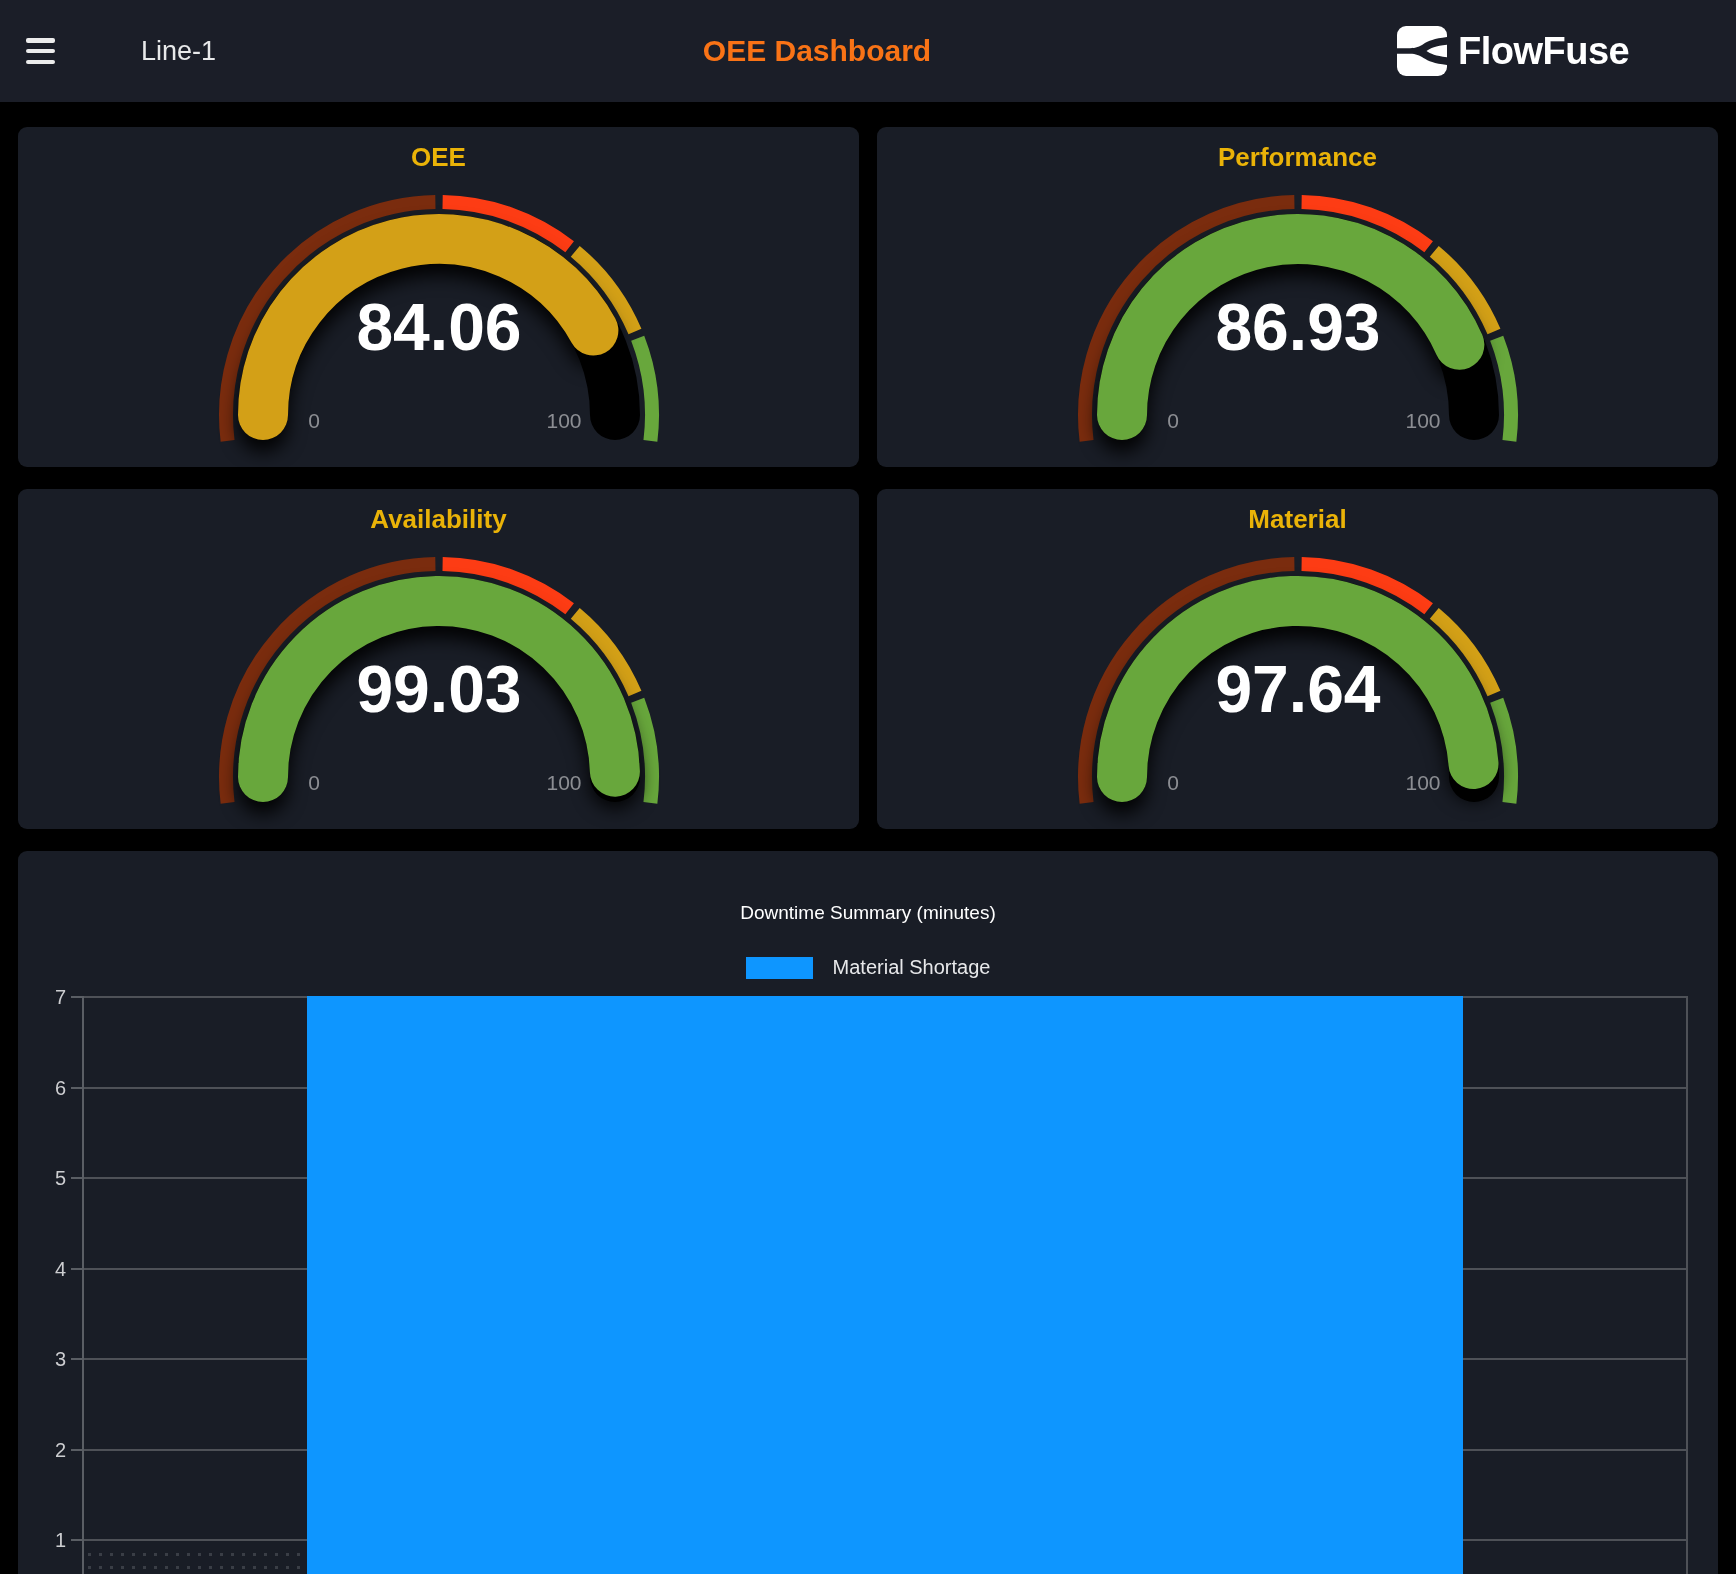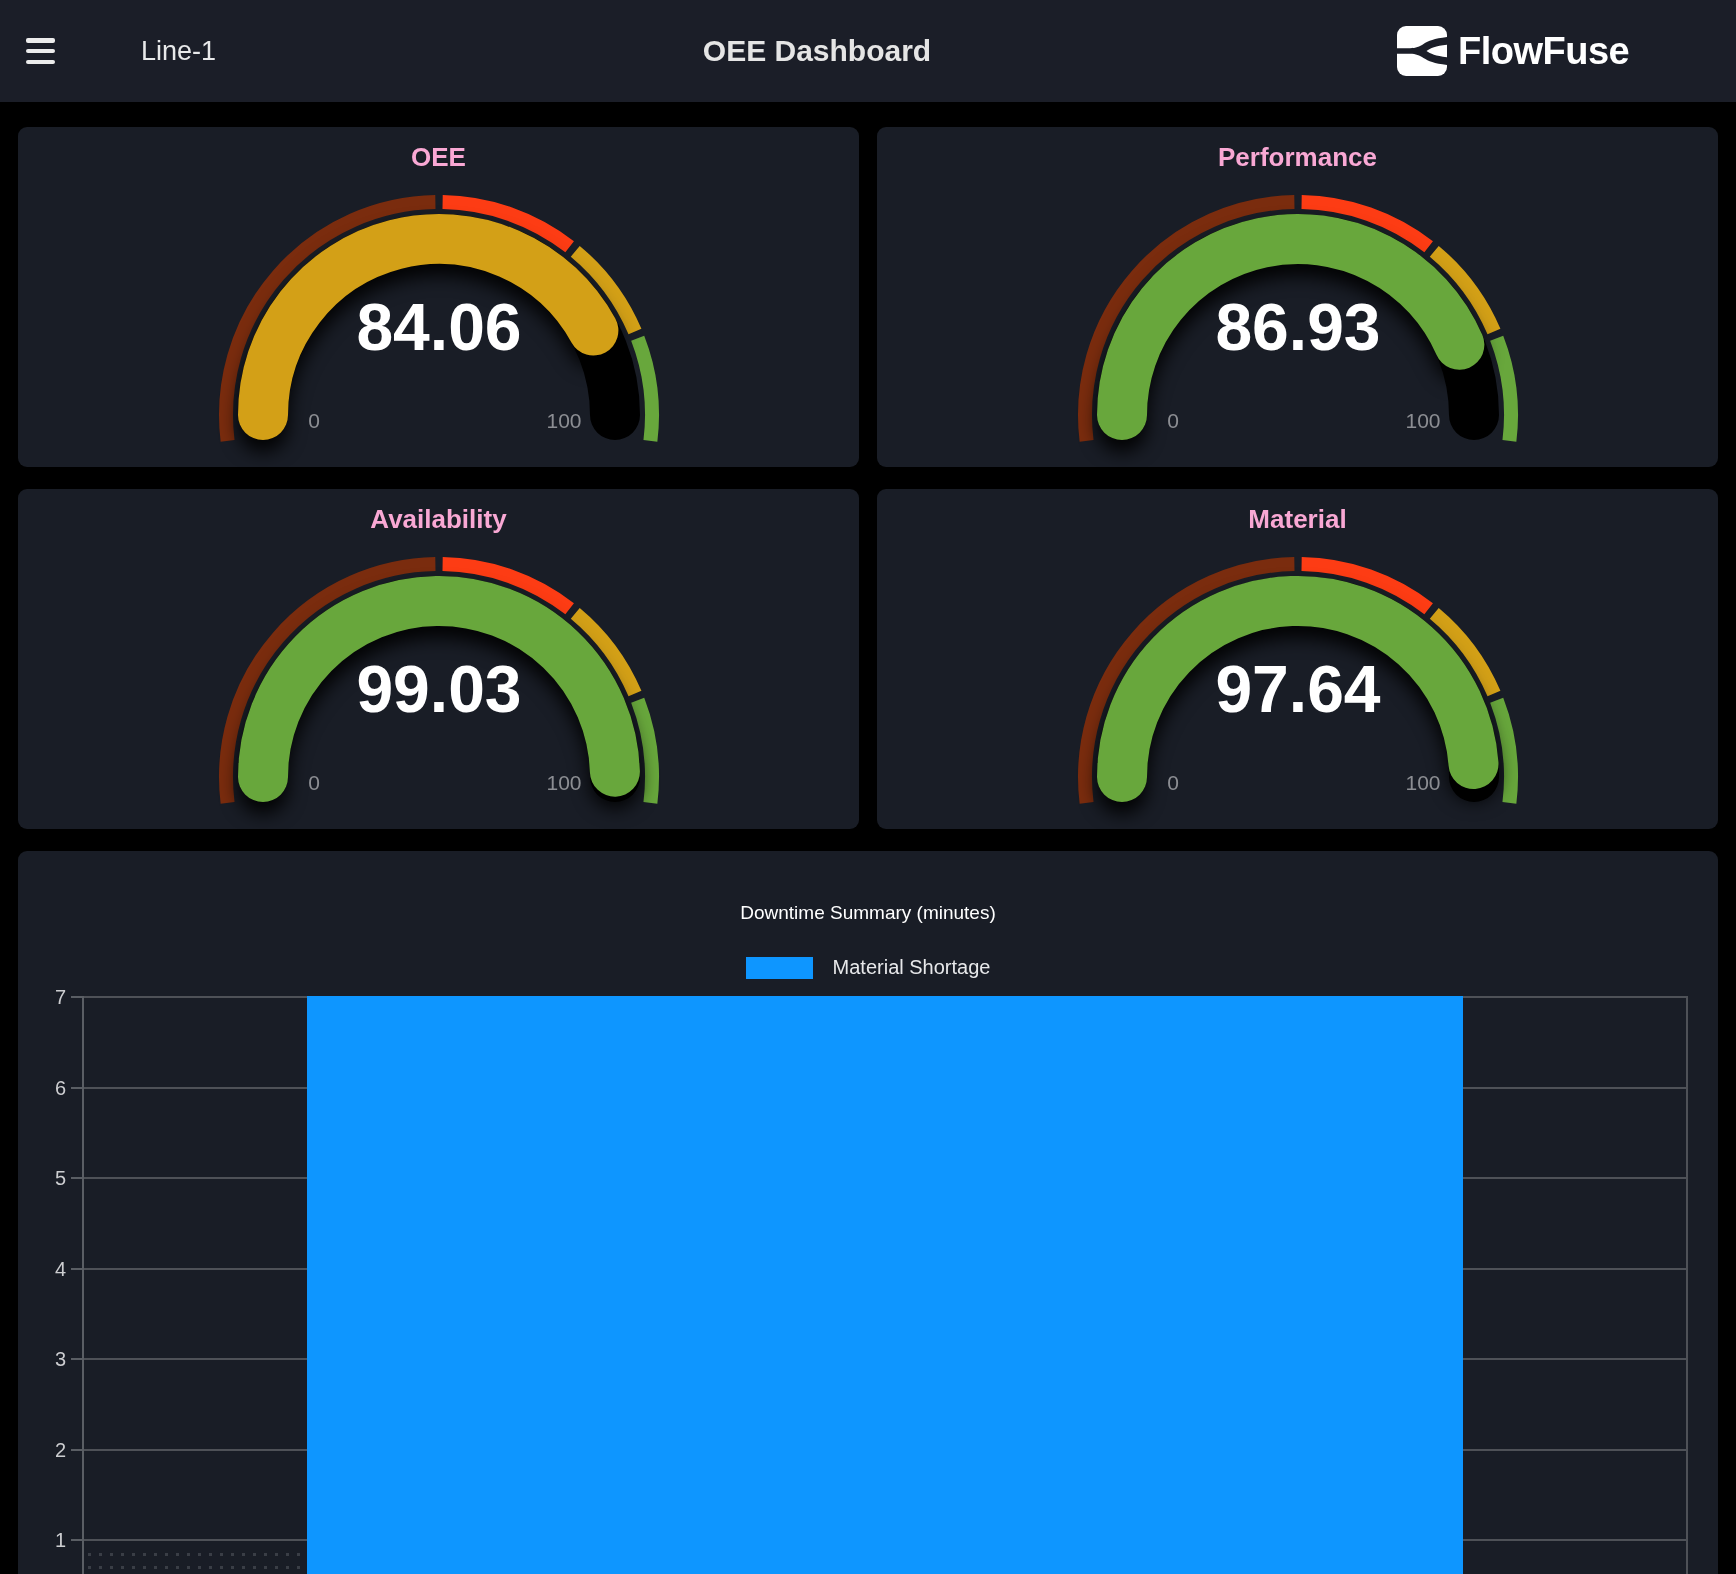--- a/index.html
+++ b/index.html
@@ -7,33 +7,33 @@
     font-family:"Liberation Sans","DejaVu Sans",sans-serif; }
 
   
   .app-header { position:relative; width:100%; height:102px; background:#1b1e28; }
   .hamburger { position:absolute; left:26px; top:38px; width:30px; height:26px;
     display:flex; flex-direction:column; justify-content:space-between; cursor:pointer; }
   .hamburger span { display:block; width:29px; height:4.5px; background:#ececec; border-radius:2px; }
   .page-label { position:absolute; left:105px; top:0; height:102px; display:flex; align-items:center;
     color:#e8e9ea; font-size:27px;margin-left:36px; }
   .header-title { position:absolute; left:817px; top:0; height:102px; transform:translateX(-50%);
-    display:flex; align-items:center; color:#e5e5e5; font-size:30px; font-weight:bold; white-space:nowrap; }
+    display:flex; align-items:center; color:#f97316; font-size:30px; font-weight:bold; white-space:nowrap; }
   .brand { position:absolute; left:1397px; top:0; height:102px; display:flex; align-items:center; gap:11px; cursor:pointer; }
   .brand-text { color:#fff; font-size:38px; font-weight:bold; letter-spacing:-0.5px; }
 
   
   main { padding:25px 18px 0 18px; }
   .gauges-grid { display:grid; grid-template-columns:841px 841px; grid-auto-rows:340px;
     column-gap:18px; row-gap:22px; }
   .card { background:#191d26; border-radius:9px; overflow:hidden; position:relative; }
 
   
   .gauge-card { display:flex; flex-direction:column; align-items:center; }
-  .gauge-title { margin-top:15px; height:30px; line-height:30px; color:#f9a8d4;
+  .gauge-title { margin-top:15px; height:30px; line-height:30px; color:#eab308;
     font-size:26px; font-weight:bold; text-align:center; }
   .gauge-svg-holder { margin-top:3px; }
   .gauge-value { font-weight:bold; fill:#ffffff; }
   .gauge-axis-label { fill:#8c8e93; }
   .gauge-progress { filter:drop-shadow(0px 12px 9px rgba(0,0,0,0.9)); }
 
   
   .chart-card { margin-top:22px; height:740px; }
   .chart-title { position:absolute; top:51px; left:0; width:100%; text-align:center;
     color:#fff; font-size:19px; font-weight:normal; }

